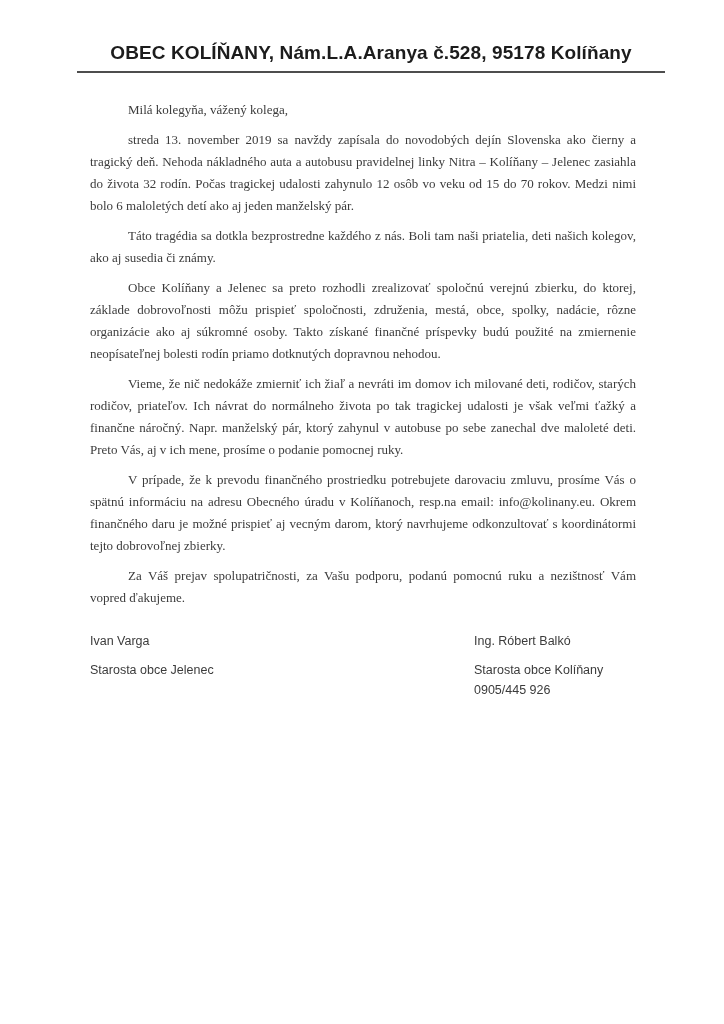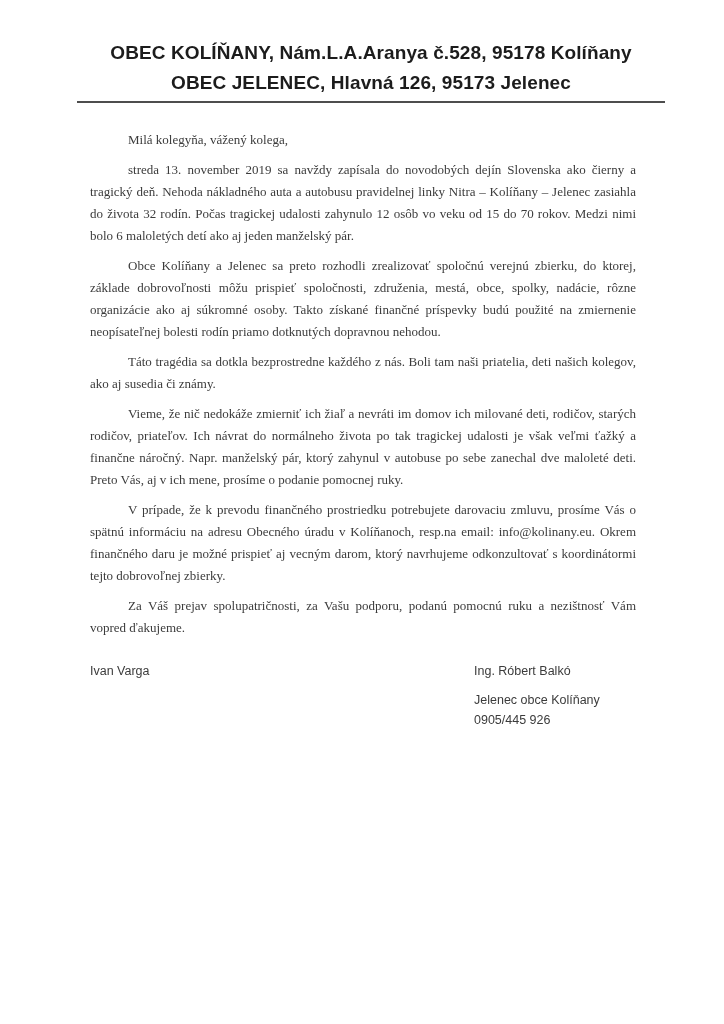--- a/index.html
+++ b/index.html
@@ -61,37 +61,37 @@
   .sig-title { margin: 0; }
   .sig-phone { margin: 0; }
 </style>
 </head>
 <body>
 
 <div class="page" style="--bg: #ffffff; --text: #3b3b3b; --heading: #1c1c1c; --rule: #4d4d4d;">
 
   <header class="letterhead">
     <div>OBEC KOLÍŇANY, Nám.L.A.Aranya č.528, 95178 Kolíňany</div>
-    <div>OBEC JELENEC, Hlavná 126, 95173 Jelenec</div>
   </header>
 
   <main class="body-text">
     <p class="greeting">Milá kolegyňa, vážený kolega,</p>
     <p>streda 13. november 2019 sa navždy zapísala do novodobých dejín Slovenska ako čierny a tragický deň. Nehoda nákladného auta a autobusu pravidelnej linky Nitra – Kolíňany – Jelenec zasiahla do života  32 rodín. Počas tragickej udalosti zahynulo 12 osôb  vo veku od 15 do 70 rokov. Medzi nimi bolo 6 maloletých detí ako aj jeden manželský pár.</p>
+    <p>Táto tragédia sa dotkla bezprostredne každého z nás. Boli tam naši priatelia, deti našich kolegov, ako aj susedia či známy.</p>
     <p>Obce Kolíňany a Jelenec  sa preto rozhodli zrealizovať  spoločnú verejnú zbierku, do ktorej, základe dobrovoľnosti môžu prispieť spoločnosti, združenia, mestá, obce, spolky, nadácie, rôzne organizácie ako aj súkromné osoby. Takto získané finančné príspevky budú použité na zmiernenie neopísateľnej bolesti rodín priamo dotknutých dopravnou nehodou.</p>
-    <p>Táto tragédia sa dotkla bezprostredne každého z nás. Boli tam naši priatelia, deti našich kolegov, ako aj susedia či známy.</p>
     <p>Vieme, že nič nedokáže zmierniť ich žiaľ a nevráti im domov ich milované deti, rodičov, starých rodičov, priateľov. Ich návrat  do normálneho života po tak tragickej udalosti je však veľmi ťažký a finančne náročný. Napr. manželský pár, ktorý zahynul v autobuse po sebe zanechal dve maloleté deti. Preto Vás, aj v ich mene, prosíme o podanie pomocnej ruky.</p>
     <p>V prípade, že k prevodu finančného prostriedku potrebujete  darovaciu zmluvu, prosíme Vás o spätnú informáciu na adresu Obecného úradu v Kolíňanoch, resp.na email: info@kolinany.eu. Okrem finančného daru je možné prispieť aj vecným darom, ktorý navrhujeme odkonzultovať s koordinátormi tejto dobrovoľnej zbierky.</p>
     <p>Za Váš prejav spolupatričnosti, za Vašu podporu, podanú pomocnú ruku a nezištnosť Vám vopred ďakujeme.</p>
   </main>
 
   <footer class="signatures">
     <div class="sig-col left">
       <div class="sig-name">Ivan Varga</div>
+      <div class="sig-title">Starosta obce Jelenec</div>
     </div>
     <div class="sig-col right">
       <div class="sig-name">Ing. Róbert Balkó</div>
-      <div class="sig-title">Jelenec obce Kolíňany</div>
+      <div class="sig-title">Starosta obce Kolíňany</div>
       <div class="sig-phone">0905/445 926</div>
     </div>
   </footer>
 
 </div>
 
 </body></html>

